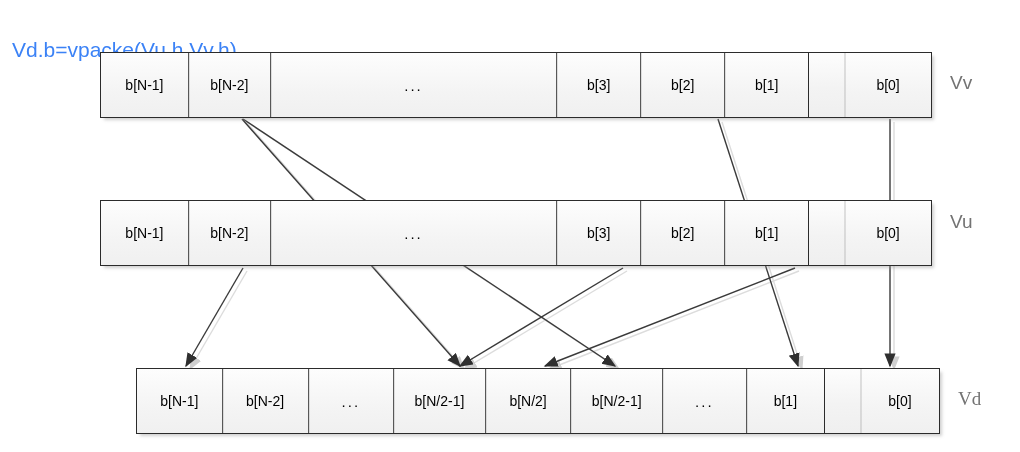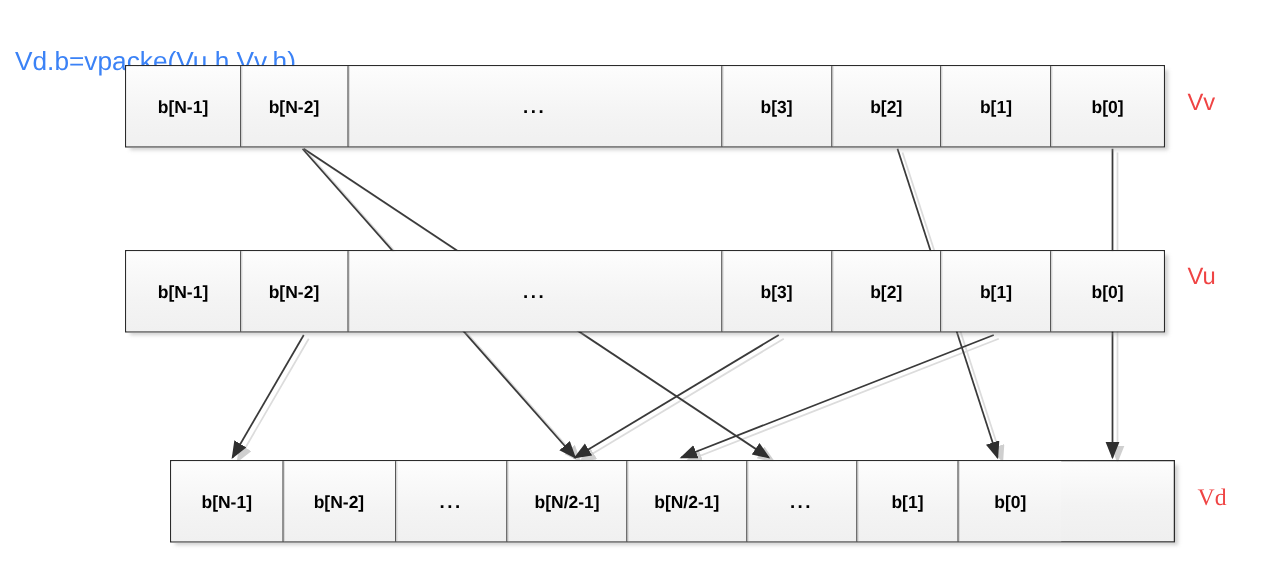--- a/index.html
+++ b/index.html
@@ -40,38 +40,38 @@
     display: flex;
     align-items: center;
     justify-content: center;
     font-size: 14px;
     color: #000000;
     border-right: 1px solid #2b2b2b;
     height: 100%;
     white-space: nowrap;
     background: linear-gradient(to bottom, #fdfdfd 0%, #f4f4f4 60%, #f0f0f0 100%);
     position: relative;
-    font-weight: bold;
   }
   .cell:last-child {
     border-right: none;
+    margin-left: 36px;
   }
   .cell .inner-shadow {
     position: absolute;
     left: -1px;
     top: 0;
     width: 2px;
     height: 100%;
     background: rgba(170,170,170,0.35);
     pointer-events: none;
   }
   .row-label {
     position: absolute;
     font-size: 19px;
-    color: #ef4444;
+    color: #737373;
     white-space: nowrap;
   }
   .ellipsis {
     letter-spacing: 2px;
     font-size: 15px;
   }
   svg.arrows {
     position: absolute;
     left: 0;
     top: 0;
@@ -135,20 +135,21 @@
         <div class="cell" style="width: 10.5769%;">b[2]<span class="inner-shadow"></span></div>
         <div class="cell" style="width: 10.5769%;">b[1]<span class="inner-shadow"></span></div>
         <div class="cell" style="width: 10.8173%;">b[0]<span class="inner-shadow"></span></div>
       </div>
       <div class="row-label" style="left: 950px; top: 211px;">Vu</div>
       <div class="row" style="left: 136px; top: 368px; width: 804px; height: 66px;">
         <div class="cell" style="width: 11.194%;">b[N-1]</div>
         <div class="cell" style="width: 11.194%;">b[N-2]<span class="inner-shadow"></span></div>
         <div class="cell ellipsis" style="width: 11.194%;">...<span class="inner-shadow"></span></div>
         <div class="cell" style="width: 11.9403%;">b[N/2-1]<span class="inner-shadow"></span></div>
+        <div class="cell" style="width: 11.194%;">b[N/2]<span class="inner-shadow"></span></div>
         <div class="cell" style="width: 11.9403%;">b[N/2-1]<span class="inner-shadow"></span></div>
         <div class="cell ellipsis" style="width: 10.9453%;">...<span class="inner-shadow"></span></div>
         <div class="cell" style="width: 10.199%;">b[1]<span class="inner-shadow"></span></div>
         <div class="cell" style="width: 10.199%;">b[0]<span class="inner-shadow"></span></div>
       </div>
       <div class="row-label" style="left: 958px; top: 388px; font-family: Liberation Serif, serif;">Vd</div>
     </div>
 
 </div>
 

